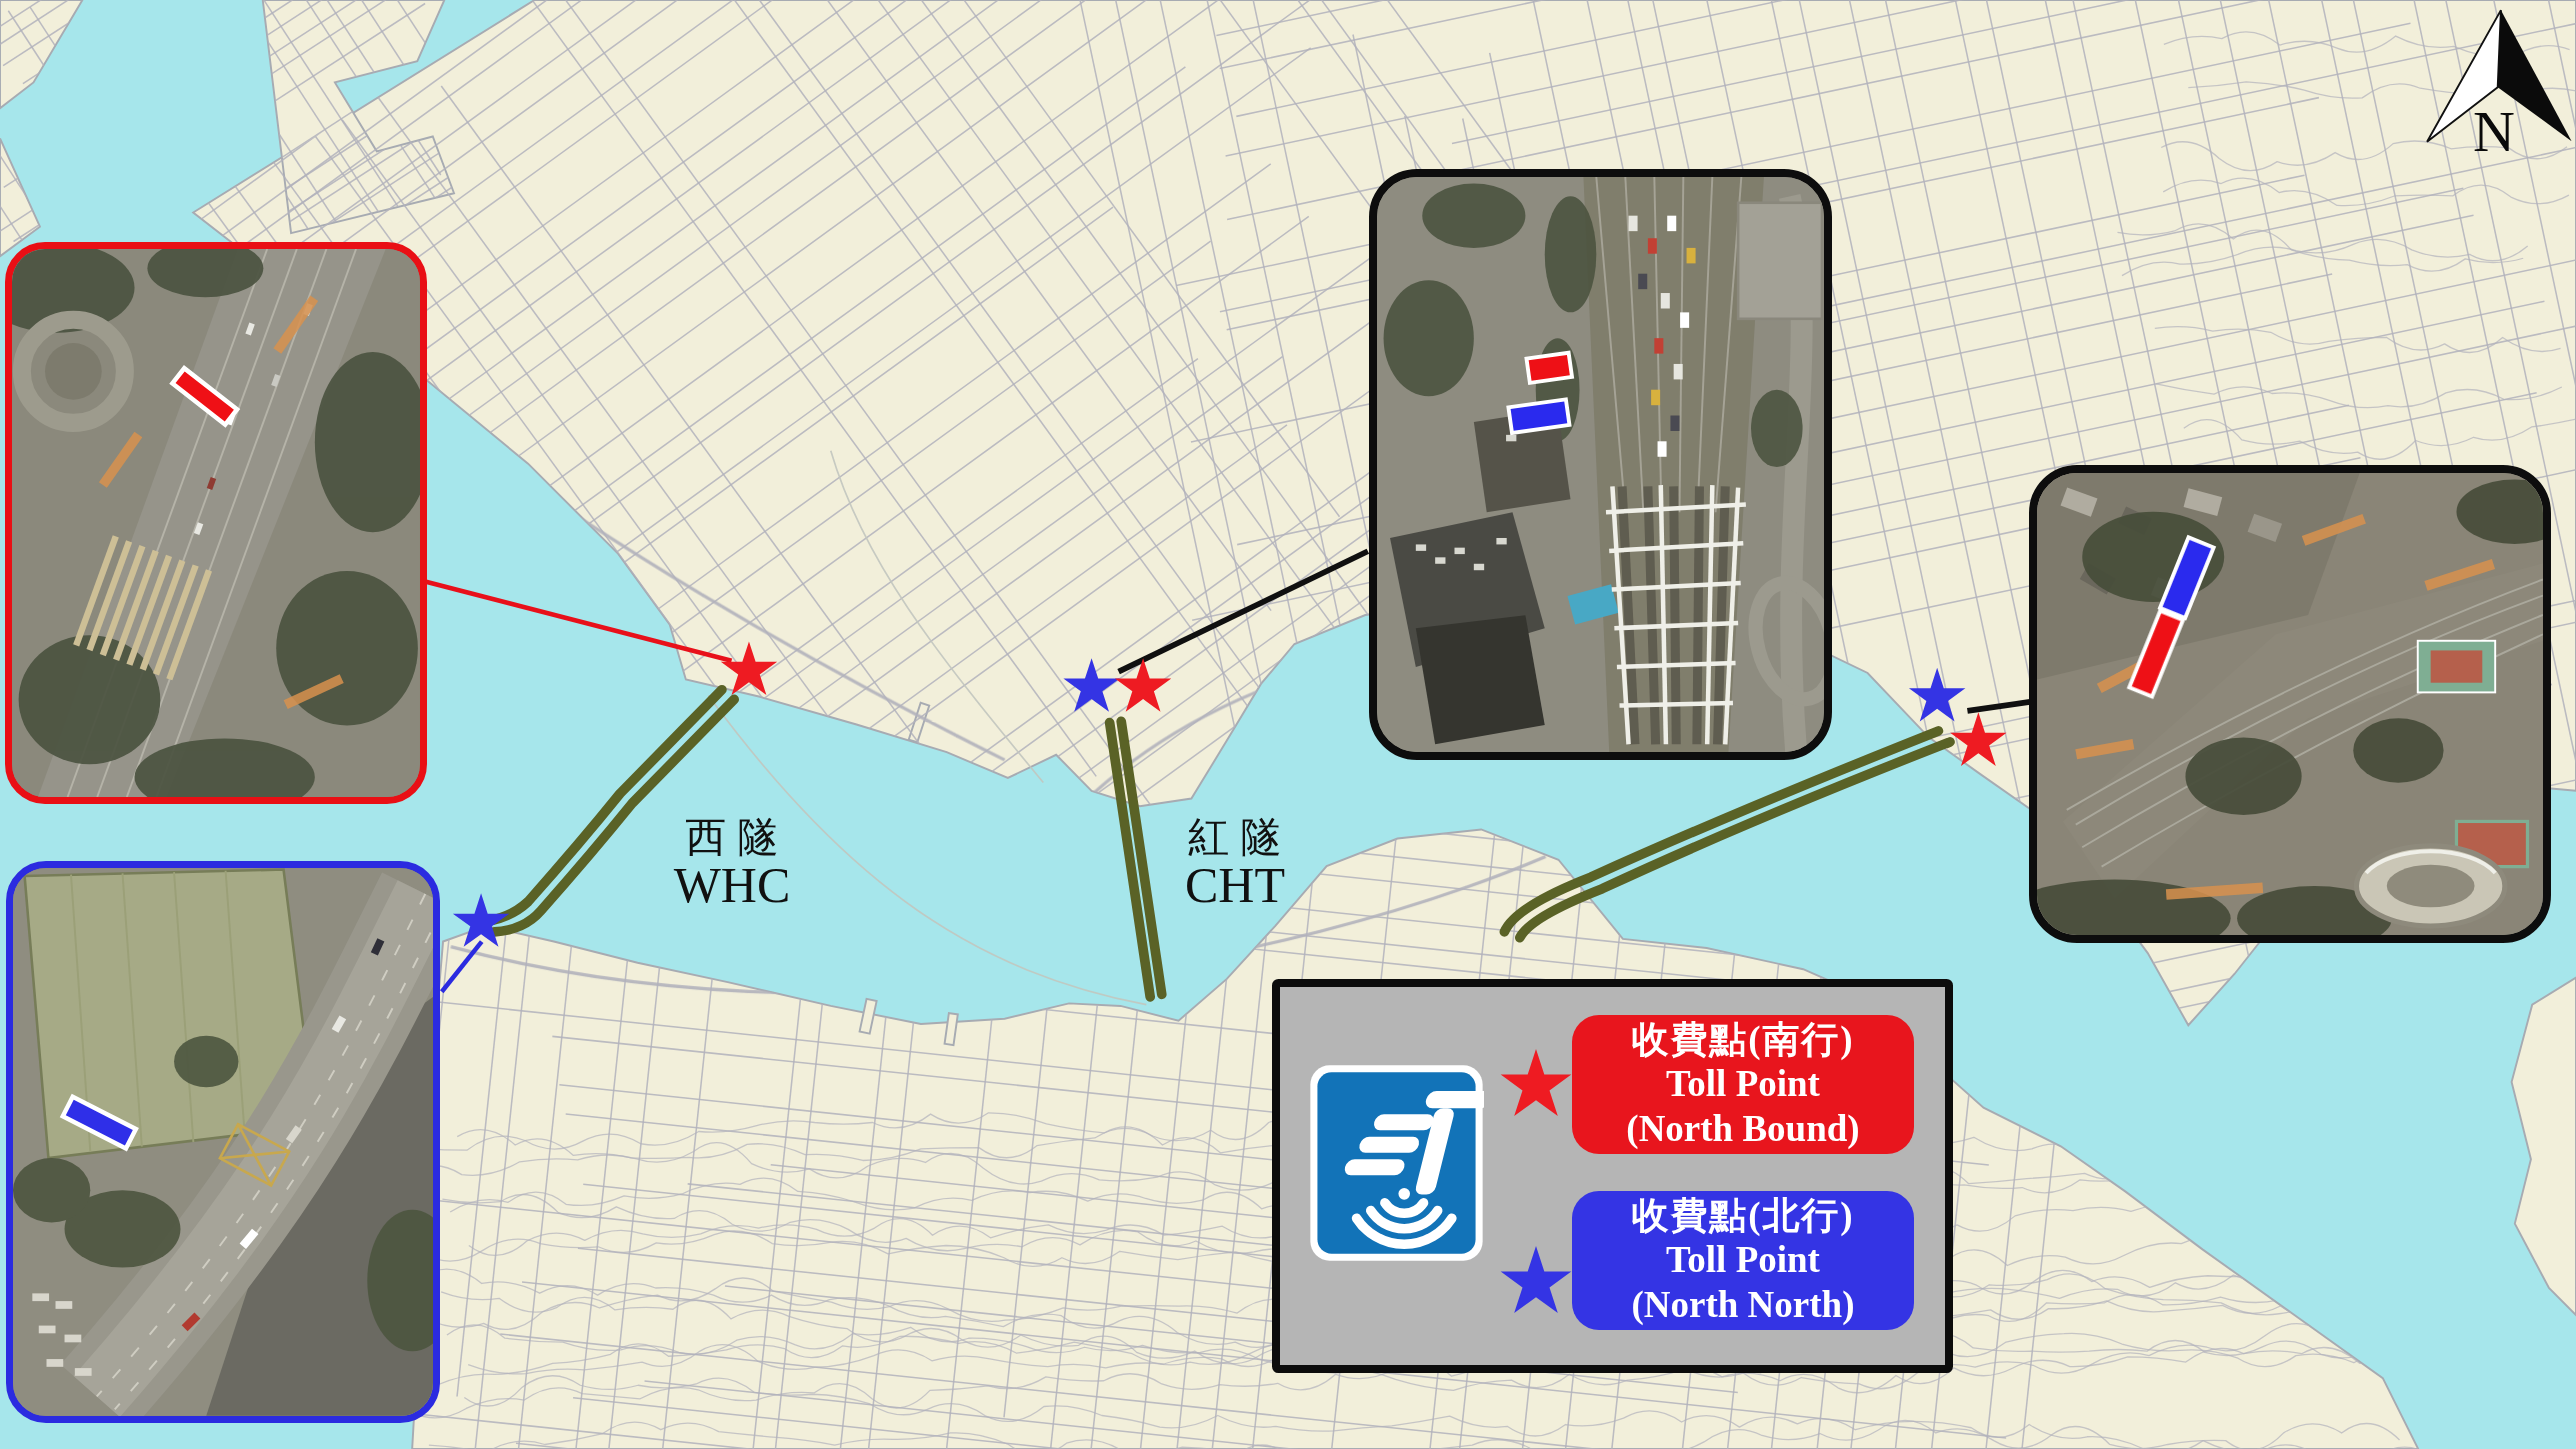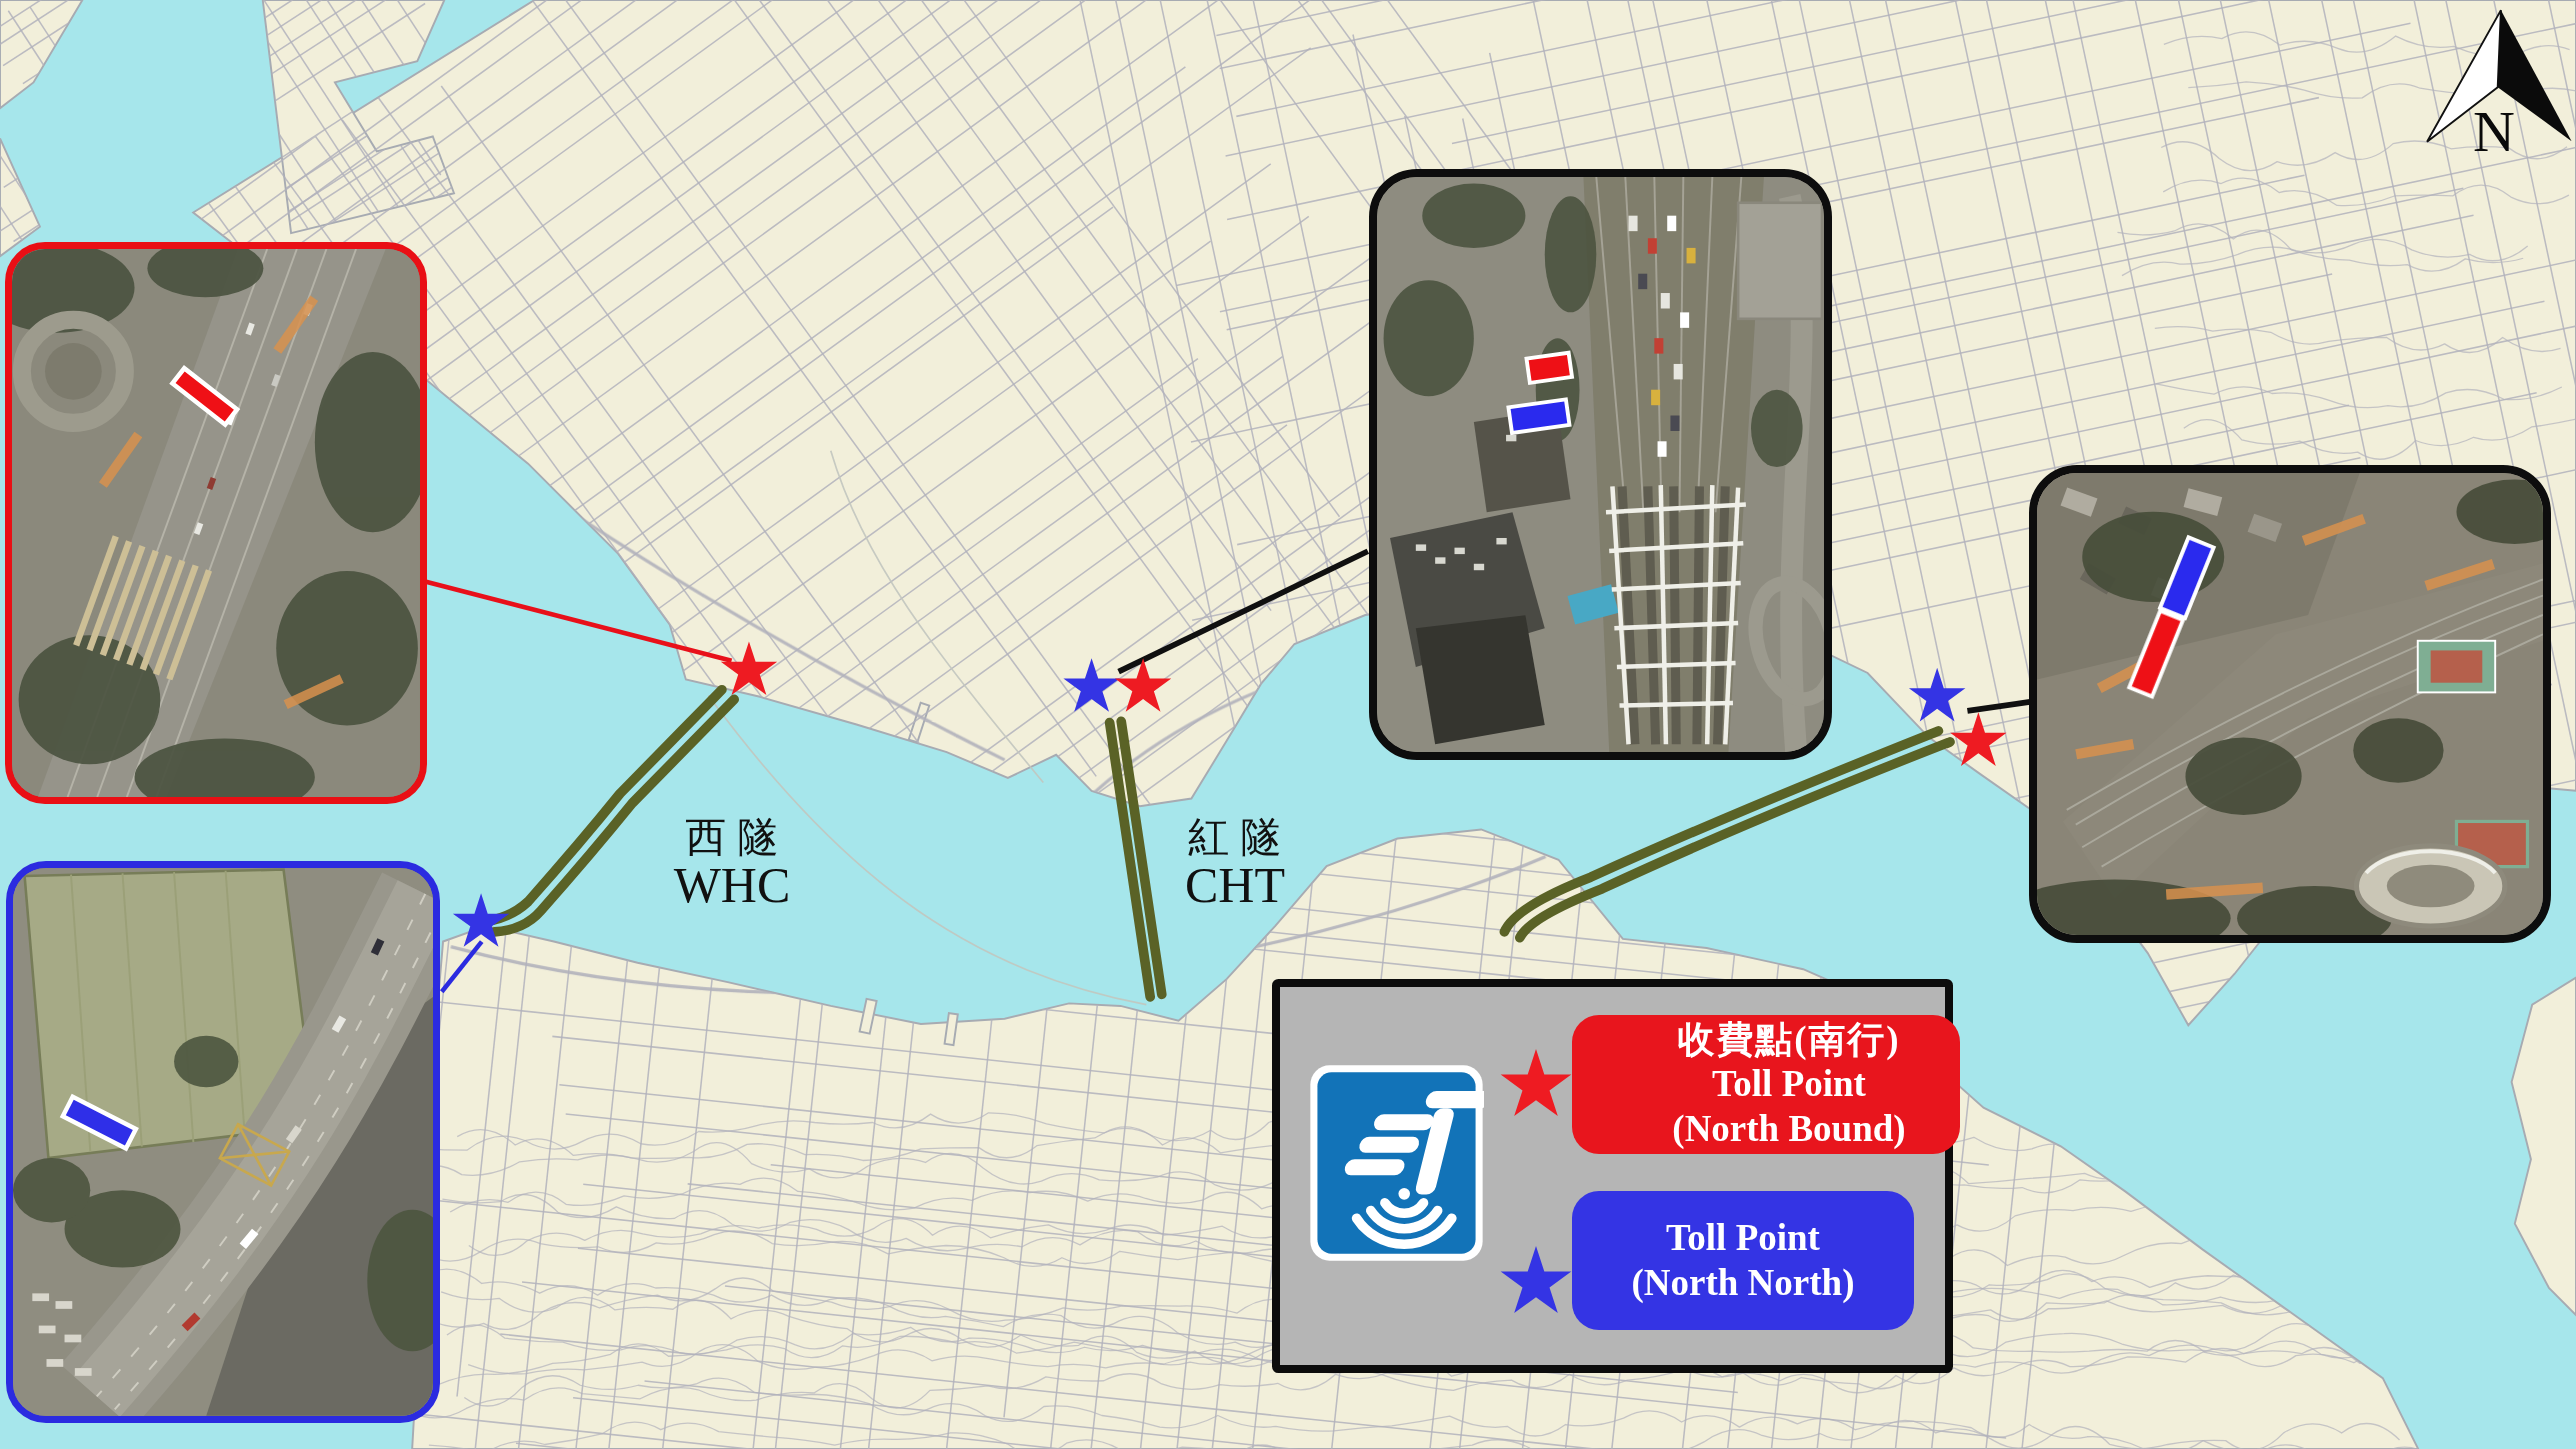--- a/index.html
+++ b/index.html
@@ -14,21 +14,21 @@
   #inset-ehc{left:2029px;top:465px;width:522px;height:478px;border:8.4px solid #0d0d0d;border-radius:48px;}
   .legend{position:absolute;left:1272px;top:979px;width:681px;height:394px;box-sizing:border-box;
           background:#b5b5b5;border:8.4px solid #0c0c0c;border-radius:6.4px;}
   .legend .logo{position:absolute;left:29px;top:77px;width:175px;height:198px;}
   .legend .lstar{position:absolute;width:84px;height:84px;}
   .legend .lstar.s{left:214px;top:57px;}
   .legend .lstar.n{left:214px;top:254px;}
   .lbox{position:absolute;left:292px;width:342px;height:139px;border-radius:27px;color:#ffffff;
         display:flex;flex-direction:column;justify-content:center;text-align:center;
         font-weight:bold;line-height:1.2;}
-  .lbox.s{top:28px;background:#e8151d;padding-left:46px;}
+  .lbox.s{top:28px;background:#e8151d;}
   .lbox.n{top:204px;background:#3434e4;}
   .lbox .cjk{font-size:37px;letter-spacing:1.9px;}
   .lbox .en{font-size:37px;}
   .tlabel{position:absolute;transform:translate(-50%,-50%);text-align:center;color:#111;line-height:1.06;}
   .tl-cjk{font-size:41px;letter-spacing:11.6px;text-indent:11.6px;white-space:nowrap;}
   .tl-en{font-size:50px;white-space:nowrap;}
   #lab-whc{left:732px;top:864px;}
   #lab-cht{left:1235px;top:864px;}
   #lab-ehc{left:1896px;top:889px;}
   .north{position:absolute;left:2409px;top:5.2px;width:171px;height:155px;}
@@ -671,20 +671,21 @@
     </svg>
     <svg class="lstar n" viewBox="-60 -60 120 120">
       <polygon points="0,-50 11.2,-15.5 47.6,-15.5 18.2,5.9 29.4,40.5 0,19.1 -29.4,40.5 -18.2,5.9 -47.6,-15.5 -11.2,-15.5" fill="#3434e4" transform="scale(1.06)"></polygon>
     </svg>
     <div class="lbox s">
       <span class="cjk">收費點(南行)</span>
       <span class="en">Toll Point</span>
       <span class="en">(North Bound)</span>
     </div>
     <div class="lbox n">
+      <span class="cjk">收費點(北行)</span>
       <span class="en">Toll Point</span>
       <span class="en">(North North)</span>
     </div>
   </div>
 
   <div class="tlabel" id="lab-whc">
     <div class="tl-cjk">西隧</div>
     <div class="tl-en">WHC</div>
   </div>
   <div class="tlabel" id="lab-cht">

